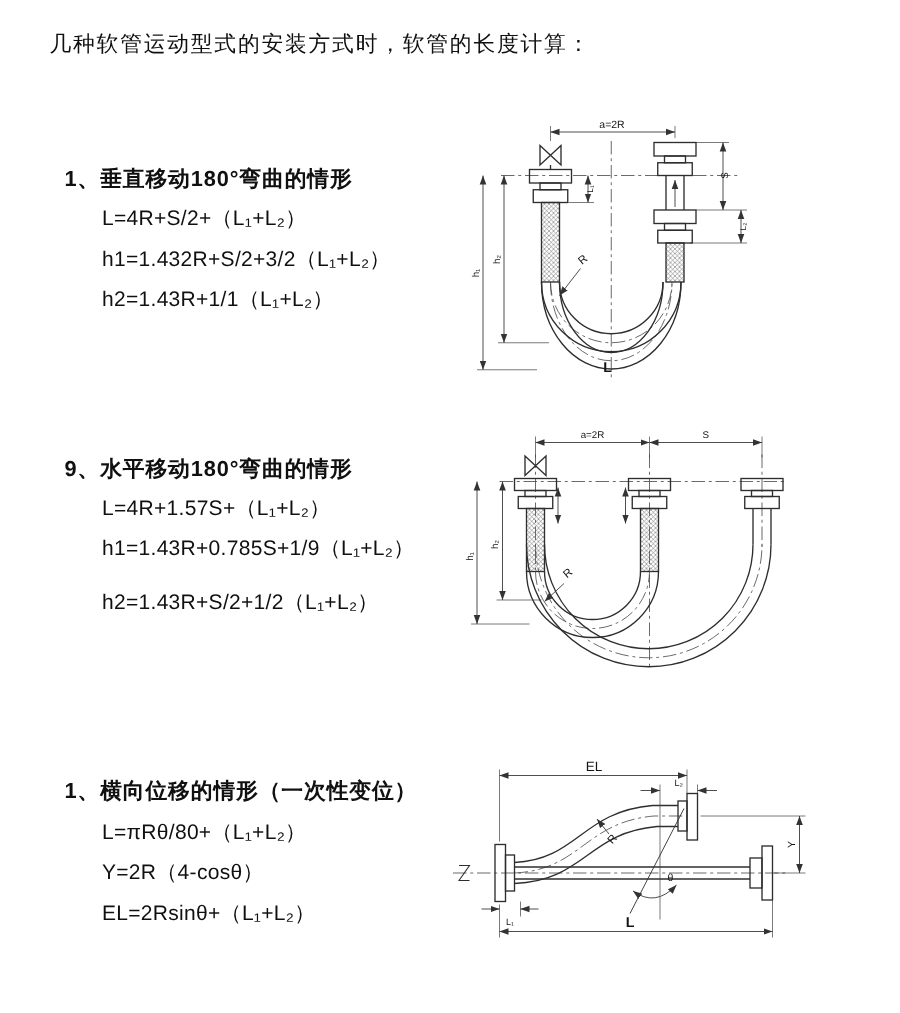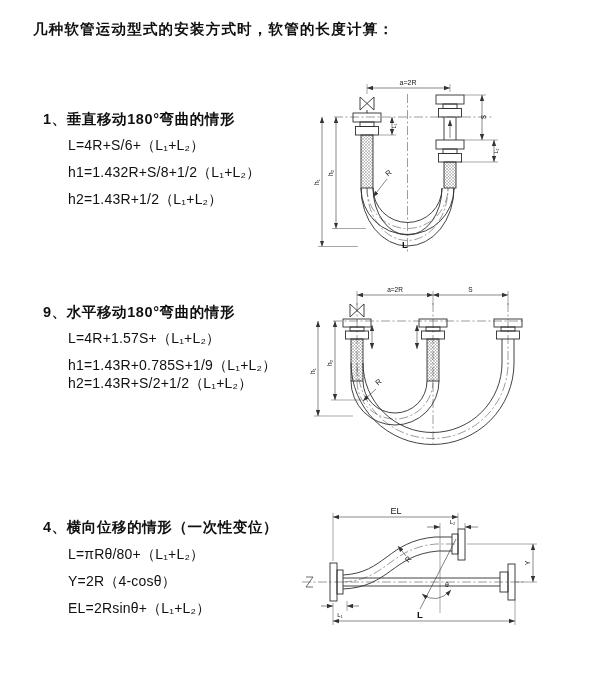--- a/index.html
+++ b/index.html
@@ -1,41 +1,41 @@
 <!DOCTYPE html>
 <html><head>
 <meta charset="utf-8">
 <style>
   html,body{margin:0;padding:0;}
   body{
     width:600px;height:675px;background:#ffffff;position:relative;overflow:hidden;
     font-family:"Liberation Sans","DejaVu Sans",sans-serif;color:#101010;
   }
   .abs{position:absolute;white-space:nowrap;}
-  .doc-title{left:33px;top:20px;font-size:14.5px;font-weight:700;letter-spacing:1.2px;}
+  .doc-title{left:33px;top:20px;font-size:14.5px;font-weight:400;letter-spacing:1.2px;}
   .sec-heading{left:43px;font-size:14.5px;font-weight:700;letter-spacing:0.6px;}
   .formula{left:68px;font-size:14px;font-weight:400;letter-spacing:0.2px;}
   svg{position:absolute;overflow:visible;}
   svg text{fill:#141414;stroke:none;font-family:"Liberation Sans","DejaVu Sans",sans-serif;}
   .obj{stroke:#2e2e2e;stroke-width:0.9;fill:none;}
   .ctr{stroke:#4a4a4a;stroke-width:0.55;fill:none;stroke-dasharray:9 2.5 2 2.5;}
   .dim{stroke:#3a3a3a;stroke-width:0.6;fill:none;}
   .ext{stroke:#3a3a3a;stroke-width:0.45;fill:none;}
 </style>
 </head>
 <body>
 
 <div>
 
   <div class="abs doc-title">几种软管运动型式的安装方式时，软管的长度计算：</div>
 
   <div class="abs sec-heading" style="top:110px">1、垂直移动180°弯曲的情形</div>
-  <div class="abs formula" style="top:137px">L=4R+S/6+（L₁+L₂）</div>
-  <div class="abs formula" style="top:164px">h1=1.432R+S/8+1/2（L₁+L₂）</div>
-  <div class="abs formula" style="top:191px">h2=1.43R+1/2（L₁+L₂）</div>
+  <div class="abs formula" style="top:137px">L=4R+S/2+（L₁+L₂）</div>
+  <div class="abs formula" style="top:164px">h1=1.432R+S/2+3/2（L₁+L₂）</div>
+  <div class="abs formula" style="top:191px">h2=1.43R+1/1（L₁+L₂）</div>
 
   <svg style="left:300px;top:70px" width="270" height="195" viewBox="0 0 270 195">
     <defs>
       <pattern id="hx1" patternUnits="userSpaceOnUse" width="3" height="3">
         <path d="M0,3 L3,0 M0,0 L3,3" stroke="#666" stroke-width="0.35"></path>
       </pattern>
       <marker id="ar1" viewBox="0 0 6 5" markerWidth="6" markerHeight="5" refX="6" refY="2.5" orient="auto-start-reverse" markerUnits="userSpaceOnUse">
         <path d="M0,0.3 L6,2.5 L0,4.7 Z" fill="#333"></path>
       </marker>
     </defs>
@@ -94,21 +94,21 @@
     <text transform="translate(95.5,56) rotate(-90)" font-size="5.5" text-anchor="middle">L₁</text>
     <text transform="translate(19,112) rotate(-90)" font-size="6.5" text-anchor="middle">h₁</text>
     <text transform="translate(33,103) rotate(-90)" font-size="6.5" text-anchor="middle">h₂</text>
     <text transform="translate(90,105) rotate(-40)" font-size="7.5" text-anchor="middle">R</text>
     <text x="105" y="178" font-size="9.5" font-weight="600" text-anchor="middle">L</text>
   </svg>
 
   <div class="abs sec-heading" style="top:303px">9、水平移动180°弯曲的情形</div>
   <div class="abs formula" style="top:330px">L=4R+1.57S+（L₁+L₂）</div>
   <div class="abs formula" style="top:357px">h1=1.43R+0.785S+1/9（L₁+L₂）</div>
-  <div class="abs formula" style="top:375px">h2=1.43R+S/2+1/2（L₁+L₂）</div>
+  <div class="abs formula" style="top:393px">h2=1.43R+S/2+1/2（L₁+L₂）</div>
 
   <svg style="left:305px;top:283px" width="285" height="170" viewBox="0 0 285 170">
     <defs>
       <pattern id="hx2" patternUnits="userSpaceOnUse" width="3" height="3">
         <path d="M0,3 L3,0 M0,0 L3,3" stroke="#666" stroke-width="0.35"></path>
       </pattern>
       <marker id="ar2" viewBox="0 0 6 5" markerWidth="6" markerHeight="5" refX="6" refY="2.5" orient="auto-start-reverse" markerUnits="userSpaceOnUse">
         <path d="M0,0.3 L6,2.5 L0,4.7 Z" fill="#333"></path>
       </marker>
     </defs>
@@ -158,21 +158,21 @@
       <line x1="71" y1="106" x2="58" y2="118" marker-end="url(#ar2)"></line>
     </g>
 
     <text x="90" y="9" font-size="6.5" text-anchor="middle">a=2R</text>
     <text x="165.5" y="9" font-size="6.5" text-anchor="middle">S</text>
     <text transform="translate(10,88) rotate(-90)" font-size="6.5" text-anchor="middle">h₁</text>
     <text transform="translate(27,80) rotate(-90)" font-size="6.5" text-anchor="middle">h₂</text>
     <text transform="translate(75,101) rotate(-40)" font-size="7.5" text-anchor="middle">R</text>
   </svg>
 
-  <div class="abs sec-heading" style="top:518px">4、横向位移的情形（一次性变位）</div>
+  <div class="abs sec-heading" style="top:518px">1、横向位移的情形（一次性变位）</div>
   <div class="abs formula" style="top:546px">L=πRθ/80+（L₁+L₂）</div>
   <div class="abs formula" style="top:573px">Y=2R（4-cosθ）</div>
   <div class="abs formula" style="top:600px">EL=2Rsinθ+（L₁+L₂）</div>
 
   <svg style="left:300px;top:503px" width="295" height="145" viewBox="0 0 295 145">
     <defs>
       <marker id="ar3" viewBox="0 0 6 5" markerWidth="6" markerHeight="5" refX="6" refY="2.5" orient="auto-start-reverse" markerUnits="userSpaceOnUse">
         <path d="M0,0.3 L6,2.5 L0,4.7 Z" fill="#333"></path>
       </marker>
     </defs>

